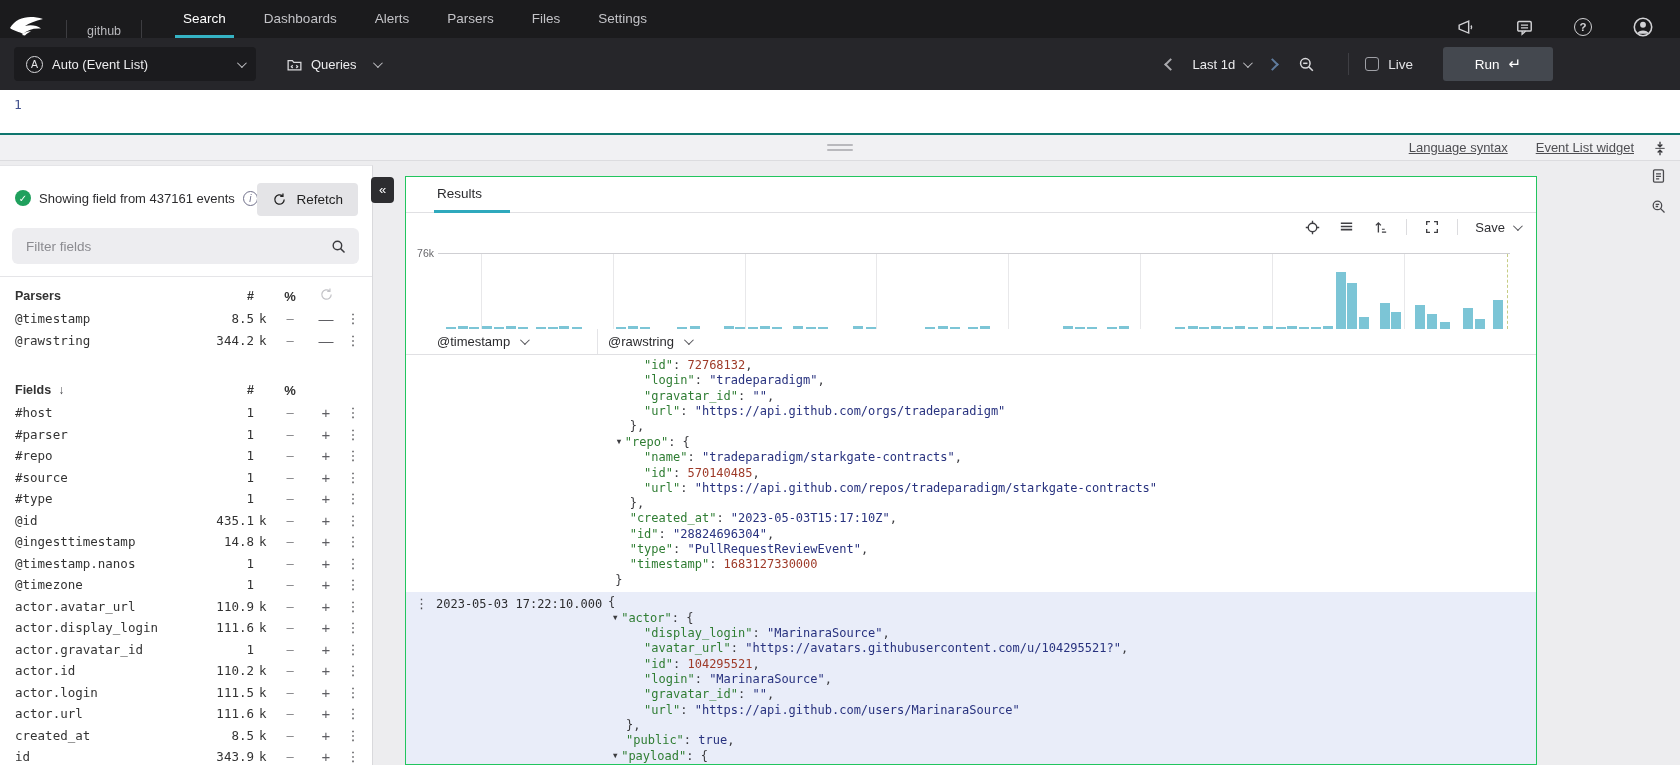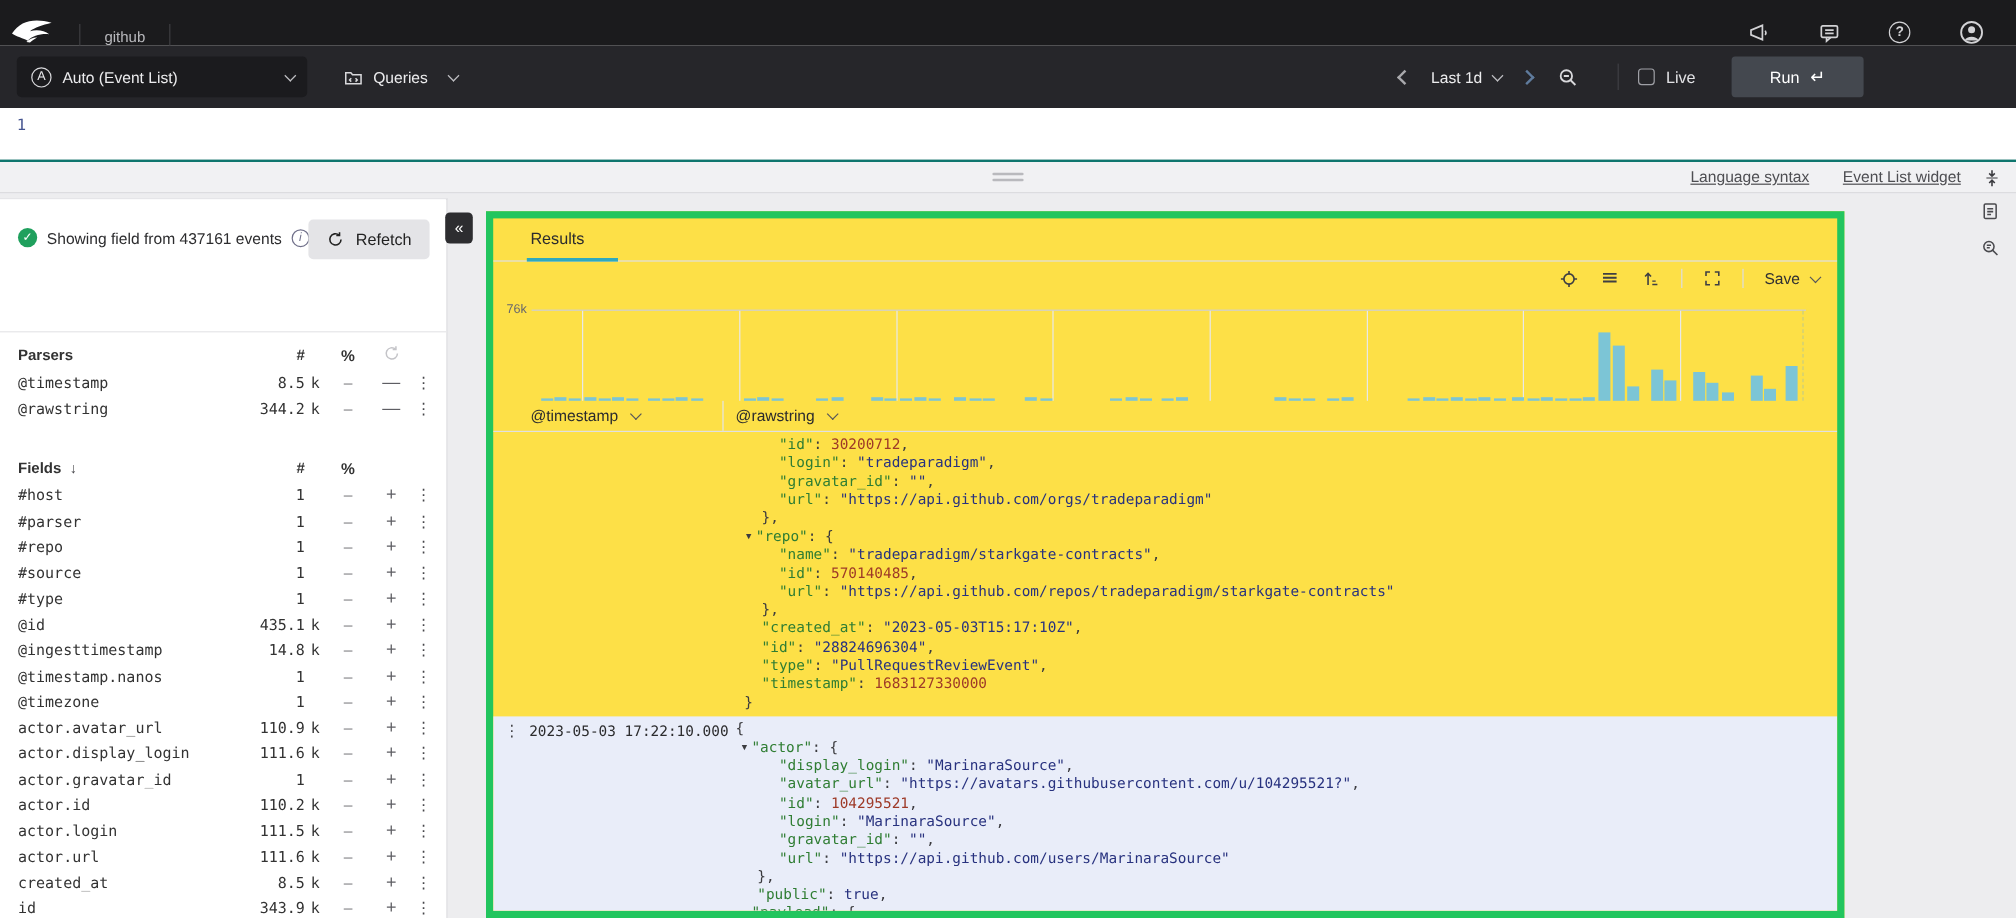--- a/index.html
+++ b/index.html
@@ -95,22 +95,22 @@
   .f-hdr .f-pct { color:#333; }
   .f-act { width:36px; text-align:center; color:#5e5e63; font-size:15px; cursor:pointer; }
   .f-menu { width:18px; text-align:center; color:#46464a; font-size:13px; cursor:pointer; }
   .sortarrow { color:#4a4a4e; font-size:12px; }
 
   
   .collapse-btn { position:absolute; left:371px; top:15px; width:23px; height:26px; background:#2d2d30;
     color:#fff; border:none; border-radius:4px; font-size:13px; cursor:pointer; z-index:3; line-height:24px; text-align:center; }
 
   
-  .card { position:absolute; left:405px; top:14px; right:143px; bottom:0; background:#fde047;
-    border:6px solid #22c55e; overflow:hidden; }
+  .card { position:absolute; left:405px; top:14px; right:143px; bottom:0; background:#ffffff;
+    border:1px solid #22c55e; overflow:hidden; }
   .tab-row { height:36px; border-bottom:1px solid #e0e0e3; position:relative; }
   .tab { position:absolute; left:31px; top:9px; font-size:13.5px; color:#2b2b2e; cursor:pointer; }
   .tab-underline { position:absolute; left:28px; bottom:-1px; width:76px; height:3px; background:#2fa9bd; }
   .toolbar { height:28px; display:flex; justify-content:flex-end; align-items:center; gap:17px; padding-right:16px; }
   .toolbar .tb { cursor:pointer; display:flex; align-items:center; color:#3f3f43; }
   .tb-div { width:1px; height:16px; background:#dcdcdf; }
   .save { font-size:13px; color:#2f2f33; display:flex; align-items:center; cursor:pointer; }
   .save .chev { border-color:#55555a; }
 
   
@@ -154,20 +154,28 @@
 
 <header class="topnav">
   <span class="logo icon-btn">
     <svg width="38" height="24" viewBox="0 0 38 24">
         <path fill="#fff" d="M2,14 C9,3 21,1 35,5 C27,7 21,9 17,12 C23,10.5 29,11.5 33,14.5 C25,14 19,16 15,20 C12,18 5,16.5 2,14 Z M14,21 c2,-2.5 6,-4 9,-3.8 c-2.5,1.3 -4.5,2.6 -6,4.3 Z"></path>
       </svg>
   </span>
   <span class="nav-sep"></span>
   <span class="ws">github</span>
   <span class="nav-sep"></span>
+  <nav class="nav-items">
+      <div class="nav-item active">Search</div>
+      <div class="nav-item">Dashboards</div>
+      <div class="nav-item">Alerts</div>
+      <div class="nav-item">Parsers</div>
+      <div class="nav-item">Files</div>
+      <div class="nav-item">Settings</div>
+    </nav>
   <div class="nav-right">
     <span class="icon-btn">
       <svg width="19" height="19" viewBox="0 0 24 24" fill="none" stroke="#d2d2d5" stroke-width="1.8">
           <path d="M16 4 L4 9 v5 l12 5 Z"></path>
           <path d="M19 9.5 a4 4 0 0 1 0 4.5"></path>
         </svg>
     </span>
     <span class="icon-btn">
       <svg width="19" height="19" viewBox="0 0 24 24" fill="none" stroke="#d2d2d5" stroke-width="1.8">
           <rect x="3.5" y="4.5" width="17" height="12" rx="1.5"></rect>
@@ -261,20 +269,29 @@
     </div>
     <button class="refetch">
       <span style="display:flex">
         <svg width="15" height="15" viewBox="0 0 24 24" fill="none" stroke="#222" stroke-width="2.1">
             <path d="M19.5 12 a7.5 7.5 0 1 1 -2.6 -5.7"></path>
             <path d="M17.5 2.5 v4.3 h-4.3"></path>
           </svg>
       </span>
       <span>Refetch</span>
     </button>
+    <div class="filter">
+      <input type="text" placeholder="Filter fields" style="">
+      <span style="display:flex">
+        <svg width="17" height="17" viewBox="0 0 24 24" fill="none" stroke="#3a3a3e" stroke-width="2">
+            <circle cx="10.5" cy="10.5" r="6"></circle>
+            <path d="M15 15 L20.5 20.5"></path>
+          </svg>
+      </span>
+    </div>
     <div class="sb-div"></div>
 
     <div class="sb-columns">
       <div class="f-hdr">
         <span class="f-name">Parsers</span>
         <span class="f-num">#</span>
         <span class="f-unit"></span>
         <span class="f-pct">%</span>
         <span class="f-act">
           <svg width="15" height="15" viewBox="0 0 24 24" fill="none" stroke="#c4c4c8" stroke-width="2">
@@ -577,21 +594,21 @@
       </span>
       <span class="th-cell th-raw">
         <span>@rawstring</span>
         <span class="chev"></span>
       </span>
     </div>
     <div class="table-body">
         <div class="ev-row">
           <div class="ev-gutter"></div>
           <div class="ev-json">
-            <div class="json-line" style="padding-left: 5ch;"><span class="seg-k">"id"</span><span class="seg-p">: </span><span class="seg-n">30200712</span><span class="seg-p">,</span></div>
+            <div class="json-line" style="padding-left: 5ch;"><span class="seg-k">"id"</span><span class="seg-p">: </span><span class="seg-n">72768132</span><span class="seg-p">,</span></div>
             <div class="json-line" style="padding-left: 5ch;"><span class="seg-k">"login"</span><span class="seg-p">: </span><span class="seg-s">"tradeparadigm"</span><span class="seg-p">,</span></div>
             <div class="json-line" style="padding-left: 5ch;"><span class="seg-k">"gravatar_id"</span><span class="seg-p">: </span><span class="seg-s">""</span><span class="seg-p">,</span></div>
             <div class="json-line" style="padding-left: 5ch;"><span class="seg-k">"url"</span><span class="seg-p">: </span><span class="seg-s">"https://api.github.com/orgs/tradeparadigm"</span></div>
             <div class="json-line" style="padding-left: 3ch;"><span class="seg-p">},</span></div>
             <div class="json-line" style="padding-left: 1.2ch;"><span class="tri">▼</span><span class="seg-k">"repo"</span><span class="seg-p">: {</span></div>
             <div class="json-line" style="padding-left: 5ch;"><span class="seg-k">"name"</span><span class="seg-p">: </span><span class="seg-s">"tradeparadigm/starkgate-contracts"</span><span class="seg-p">,</span></div>
             <div class="json-line" style="padding-left: 5ch;"><span class="seg-k">"id"</span><span class="seg-p">: </span><span class="seg-n">570140485</span><span class="seg-p">,</span></div>
             <div class="json-line" style="padding-left: 5ch;"><span class="seg-k">"url"</span><span class="seg-p">: </span><span class="seg-s">"https://api.github.com/repos/tradeparadigm/starkgate-contracts"</span></div>
             <div class="json-line" style="padding-left: 3ch;"><span class="seg-p">},</span></div>
             <div class="json-line" style="padding-left: 3ch;"><span class="seg-k">"created_at"</span><span class="seg-p">: </span><span class="seg-s">"2023-05-03T15:17:10Z"</span><span class="seg-p">,</span></div>

